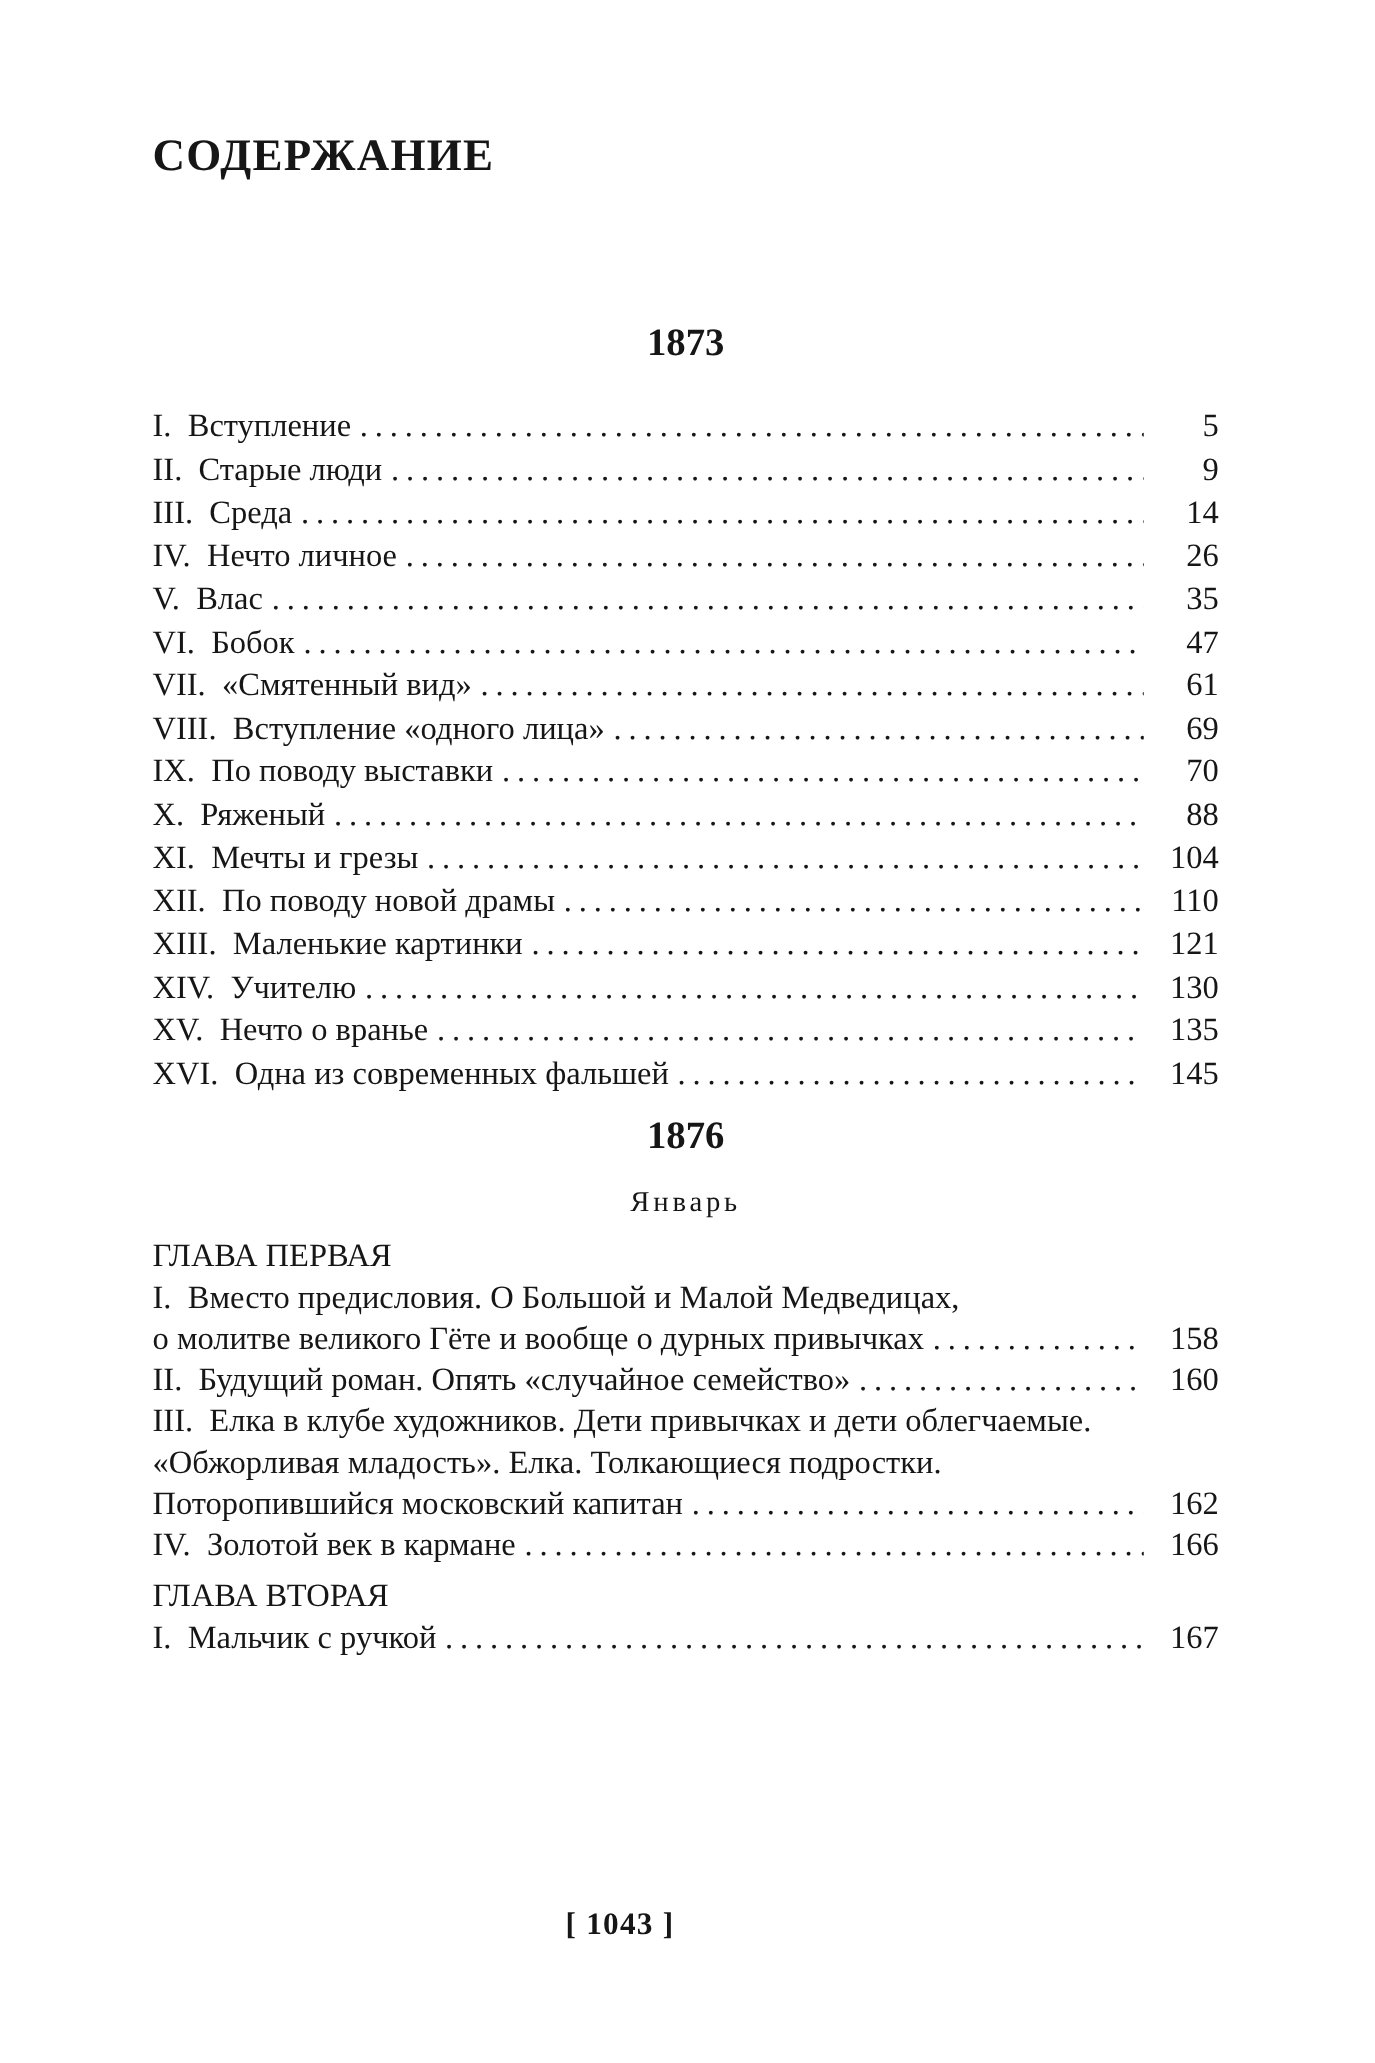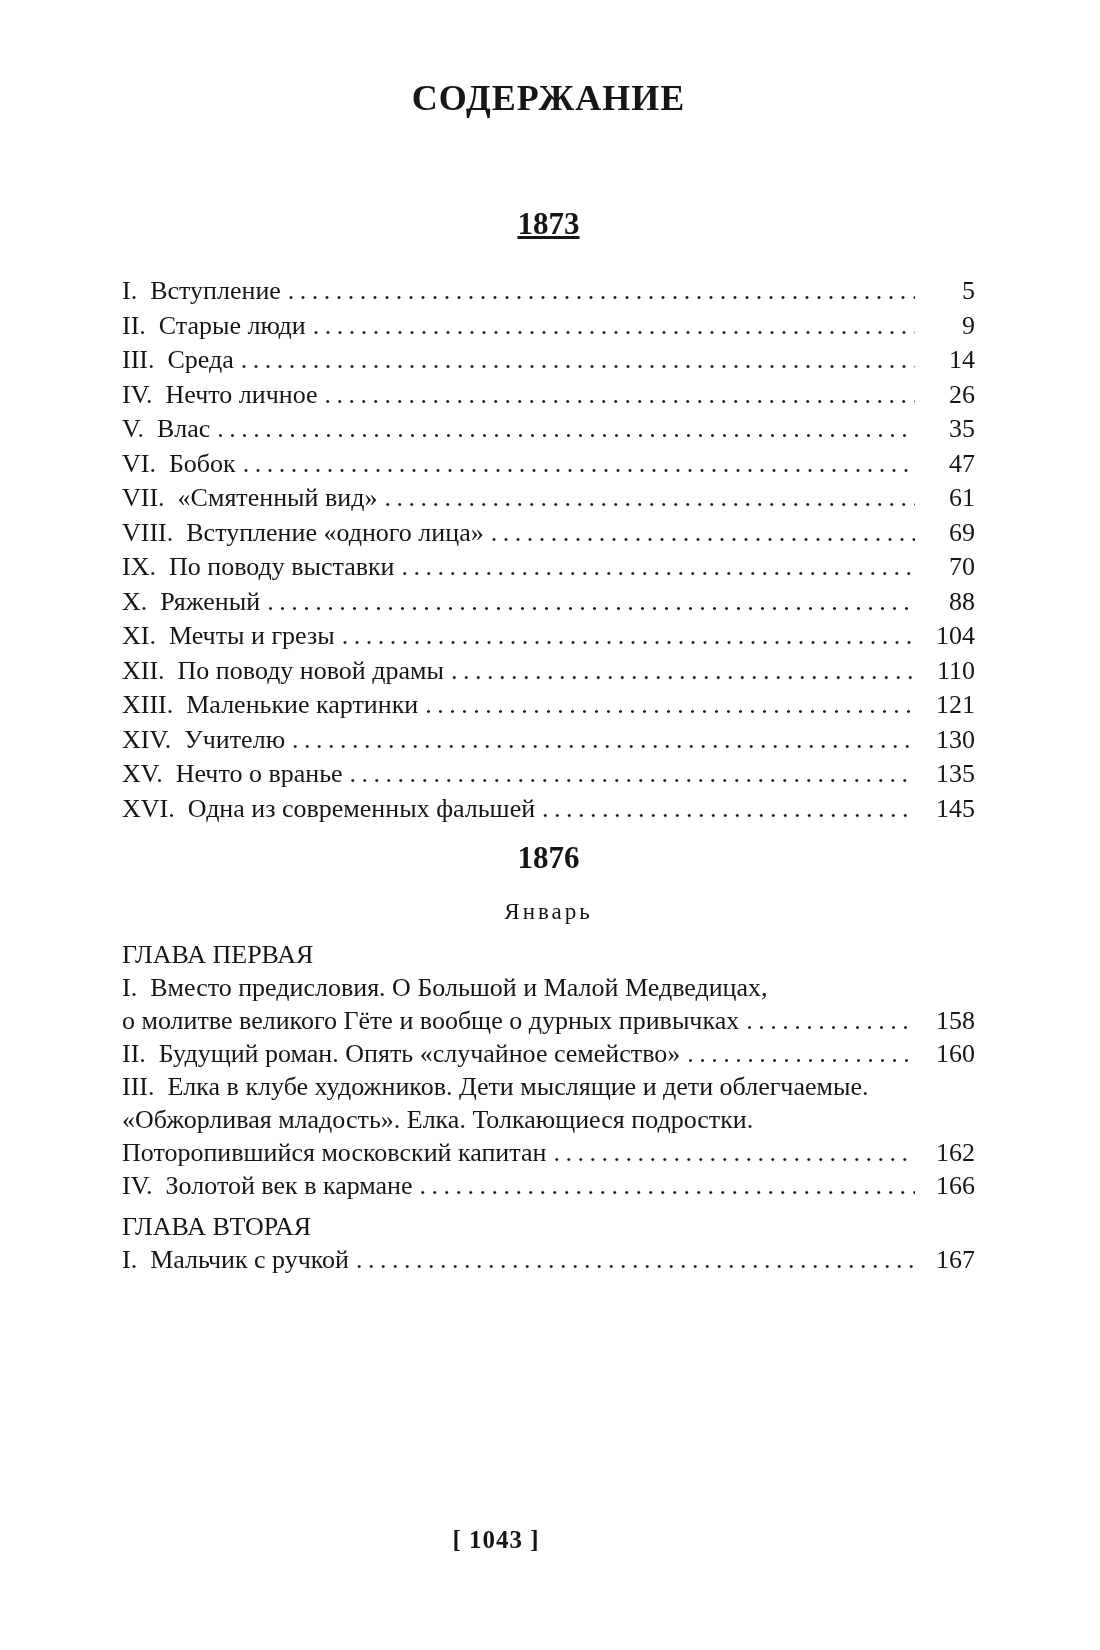--- a/index.html
+++ b/index.html
@@ -16,34 +16,34 @@
     font-family: "Liberation Serif", "DejaVu Serif", serif;
     color: #161616;
   }
   .content {
     position: absolute;
     left: 122px;
     top: 0;
     width: 853px;
   }
   .doc-title {
-    margin-top: 80px;
-    text-align: center;
+    margin-top: 106px;
+    text-align: left;
     font-size: 36px;
     font-weight: bold;
     letter-spacing: 1px;
     line-height: 36px;
   }
   .year-heading {
     text-align: center;
     font-size: 31px;
     font-weight: bold;
     line-height: 32px;
   }
-  .year-1873 { margin-top: 92px; text-decoration: underline; }
+  .year-1873 { margin-top: 116px; }
   .year-1876 { margin-top: 16px; }
   .month-heading {
     margin-top: 26px;
     text-align: center;
     font-size: 23px;
     font-weight: normal;
     letter-spacing: 3px;
     line-height: 24px;
   }
   .toc-list { margin-top: 34px; }
@@ -197,21 +197,21 @@
         <span class="entry-text">о молитве великого Гёте и вообще о дурных привычках</span>
         <span class="leader"></span>
         <span class="pagenum">158</span>
       </div>
       <div class="row">
         <span class="entry-text">II. Будущий роман. Опять «случайное семейство»</span>
         <span class="leader"></span>
         <span class="pagenum">160</span>
       </div>
       <div class="row">
-        <span class="entry-text">III. Елка в клубе художников. Дети мыслящие и дети облегчаемые.</span>
+        <span class="entry-text">III. Елка в клубе художников. Дети привычках и дети облегчаемые.</span>
       </div>
       <div class="row">
         <span class="entry-text">«Обжорливая младость». Елка. Толкающиеся подростки.</span>
       </div>
       <div class="row">
         <span class="entry-text">Поторопившийся московский капитан</span>
         <span class="leader"></span>
         <span class="pagenum">162</span>
       </div>
       <div class="row">

